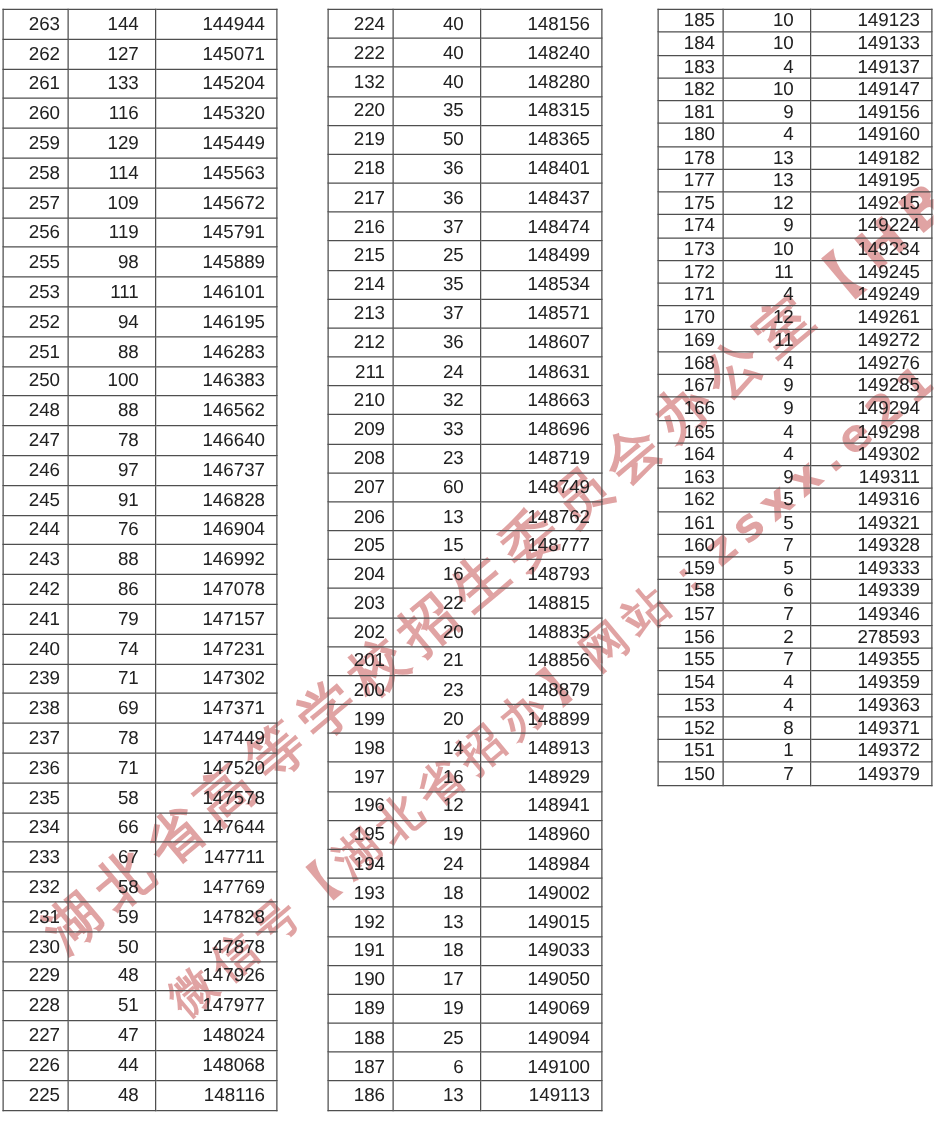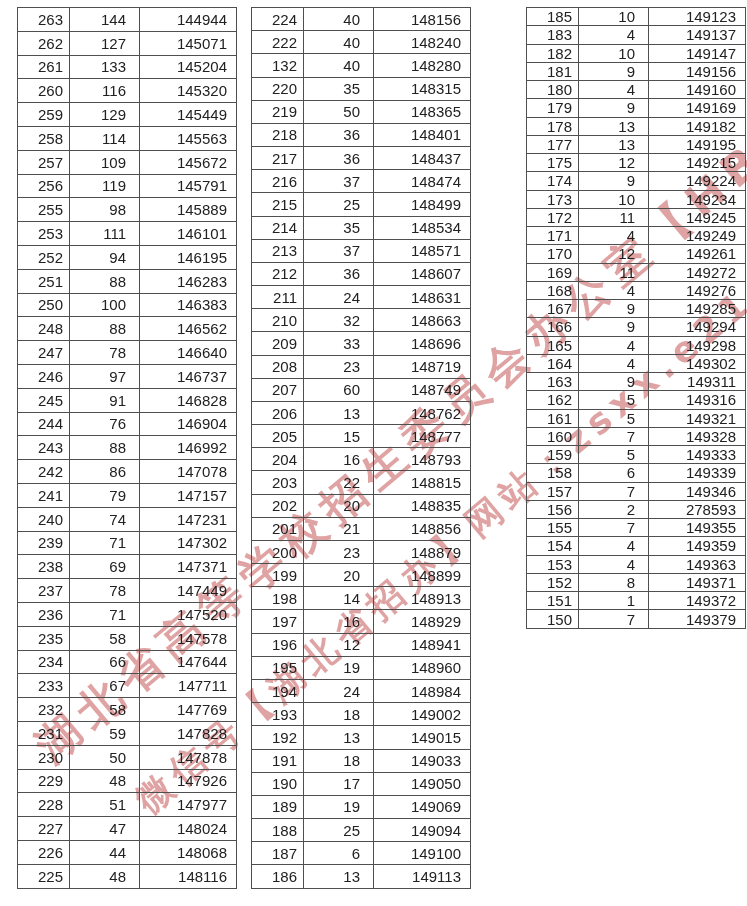--- a/index.html
+++ b/index.html
@@ -18,22 +18,22 @@
   
   table.score-table {
     position: absolute;
     top: 7px;
     border-collapse: collapse;
     table-layout: fixed;
     width: 219px;
     background: transparent;
     z-index: 2;
   }
-  table.t0 { left: 17px;   height: 882px; }
-  table.t1 { left: 251px; height: 882px; }
+  table.t0 { left: 2px;   height: 882px; }
+  table.t1 { left: 262px; height: 882px; }
   table.t2 { left: 526px; height: 622px; }
   table.score-table td {
     border: 1px solid #4f4f4f;
     font-size: 15px;
     color: #212121;
     text-align: right;
     padding: 0;
     overflow: hidden;
     white-space: nowrap;
   }
@@ -479,43 +479,43 @@
         <col style="width:70px">
         <col style="width:97px">
       </colgroup>
     <tbody>
         <tr>
           <td>185</td>
           <td>10</td>
           <td>149123</td>
         </tr>
         <tr>
+          <td>184</td>
+          <td>10</td>
+          <td>149133</td>
+        </tr>
+        <tr>
           <td>183</td>
           <td>4</td>
           <td>149137</td>
         </tr>
         <tr>
           <td>182</td>
           <td>10</td>
           <td>149147</td>
         </tr>
         <tr>
           <td>181</td>
           <td>9</td>
           <td>149156</td>
         </tr>
         <tr>
           <td>180</td>
           <td>4</td>
           <td>149160</td>
-        </tr>
-        <tr>
-          <td>179</td>
-          <td>9</td>
-          <td>149169</td>
         </tr>
         <tr>
           <td>178</td>
           <td>13</td>
           <td>149182</td>
         </tr>
         <tr>
           <td>177</td>
           <td>13</td>
           <td>149195</td>

